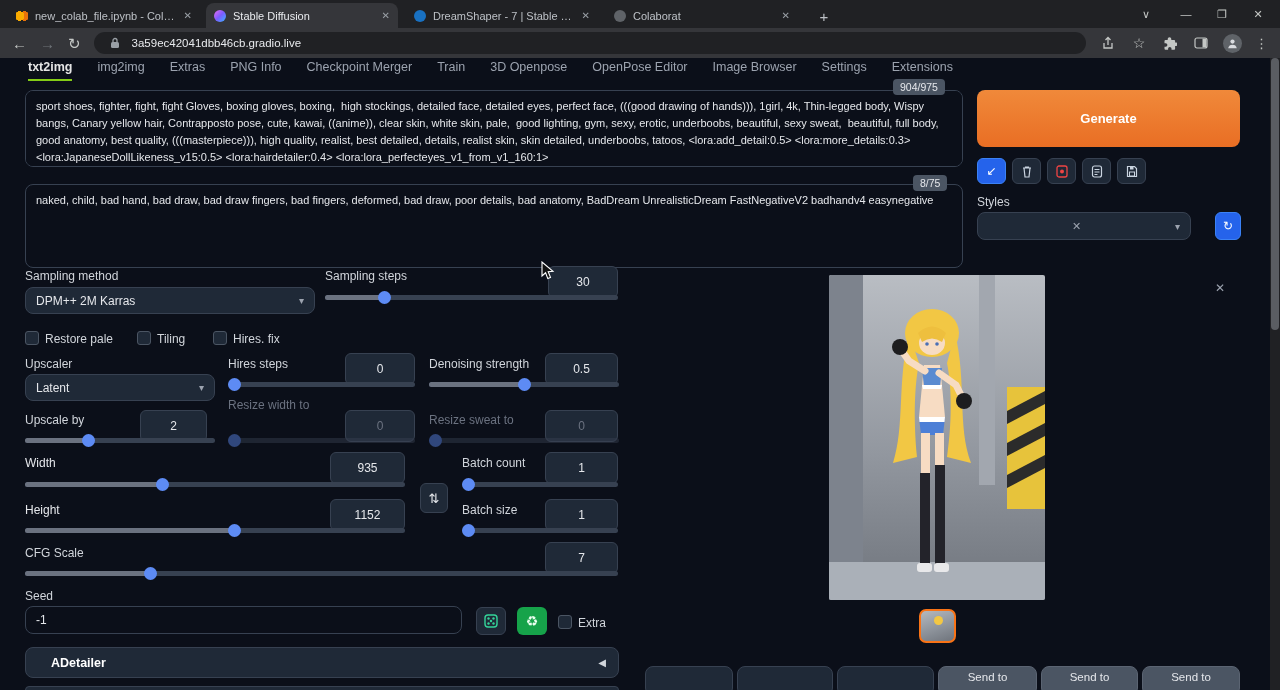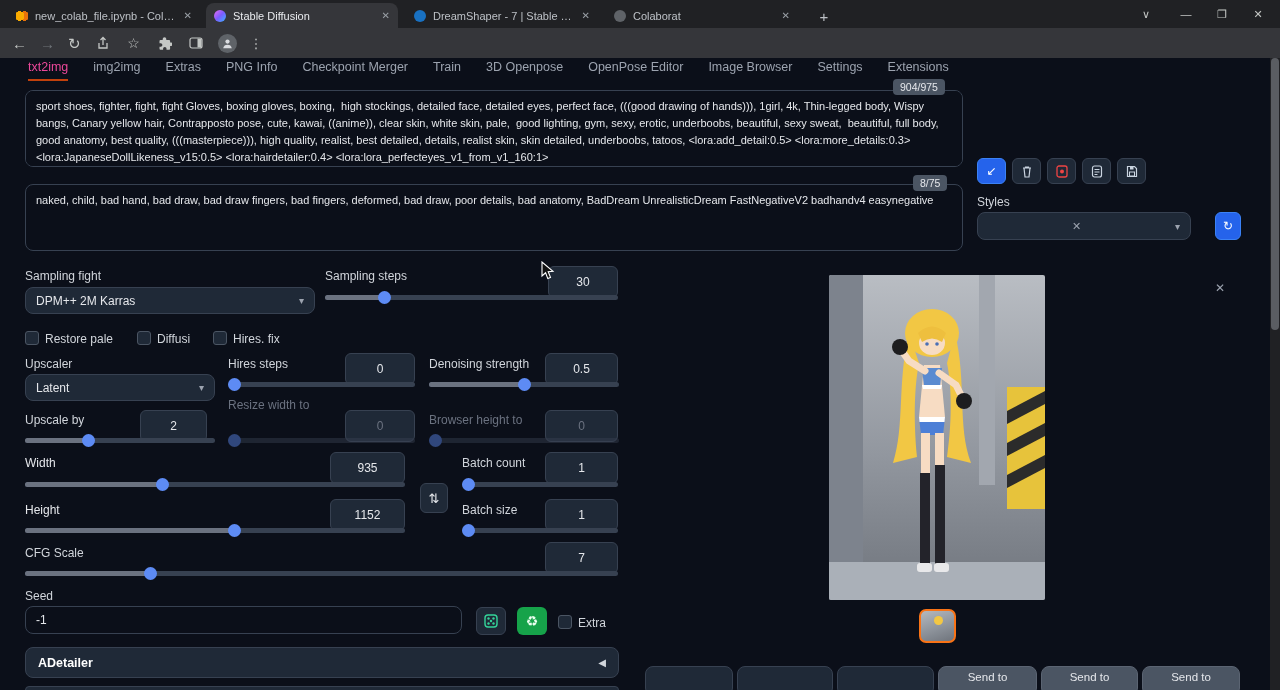--- a/index.html
+++ b/index.html
@@ -30,21 +30,21 @@
   .navic { color:#c4c7c5; font-size:15px; line-height:1; }
   .navic.dim { color:#70757a; }
   .addressbar { flex:1; height:22px; background:#202124; border-radius:11px; display:flex;
     align-items:center; gap:8px; padding:0 12px; color:#e8eaed; font-size:11.5px; }
   .tbicon { display:flex; align-items:center; justify-content:center; width:18px; height:18px; }
   .avatar { width:19px; height:19px; border-radius:50%; background:#5f6368; display:flex;
     align-items:center; justify-content:center; }
   .dots { color:#c4c7c5; font-size:13px; }
   .appnav { position:absolute; left:0; top:60px; display:flex; gap:25px; padding-left:28px; }
   .navtab { font-size:12.5px; color:#9ca3af; padding-bottom:5px; white-space:nowrap; }
-  .navtab.active { color:#ec4899; font-weight:normal; border-bottom:2px solid #c2410c; }
+  .navtab.active { color:#e5e5e5; font-weight:bold; border-bottom:2px solid #84cc16; }
 
   .ta { position:absolute; background:#0b0f19; border:1px solid #374151; border-radius:8px;
     color:#e5e7eb; font-size:11px; font-family:"Liberation Sans", sans-serif; padding:7px 10px;
     resize:none; line-height:1.55; outline:none; }
   .chip { position:absolute; background:#4b5563; color:#e5e7eb; font-size:10.5px;
     padding:2px 7px; border-radius:4px; z-index:3; }
 
   .generate { position:absolute; left:977px; top:90px; width:263px; height:57px;
     background:linear-gradient(180deg,#f0893a,#e96e24); border-radius:8px; color:#fff;
     font-weight:bold; font-size:13px; display:flex; align-items:center; justify-content:center; }
@@ -83,21 +83,21 @@
   .seedinput { position:absolute; left:25px; top:606px; width:437px; height:28px; background:#0b0f19;
     border:1px solid #374151; border-radius:8px; color:#e5e7eb; font-size:12px; display:flex;
     align-items:center; padding:0 10px; }
   .minibtn { position:absolute; top:607px; width:30px; height:28px; border-radius:6px;
     display:flex; align-items:center; justify-content:center; }
   .dicebtn { left:476px; background:#1f2937; border:1px solid #374151; }
   .reusebtn { left:517px; background:#16a34a; color:#eafff0; font-size:14px; }
 
   .accordion { position:absolute; left:25px; top:647px; width:594px; height:31px; background:#1f2937;
     border:1px solid #374151; border-radius:8px; display:flex; align-items:center; padding:0 12px; }
-  .accordion .acc-label { color:#ffffff; font-size:12.5px; font-weight:bold; }
+  .accordion .acc-label { color:#ffffff; font-size:12.5px; font-weight:bold;margin-left:13px; }
   .accordion .acc-arrow { margin-left:auto; color:#d1d5db; font-size:10px; }
   .nextblock { position:absolute; left:25px; top:686px; width:594px; height:6px; background:#1f2937;
     border:1px solid #374151; border-radius:4px 4px 0 0; }
 
   .imgclose { position:absolute; left:1212px; top:280px; width:16px; height:16px; color:#9ca3af;
     font-size:12px; display:flex; align-items:center; justify-content:center; }
   .genimg { position:absolute; left:829px; top:275px; width:216px; height:325px; border-radius:2px; overflow:hidden; }
   .thumb { position:absolute; left:919px; top:609px; width:37px; height:34px; border:2px solid #f97316;
     border-radius:7px; background:linear-gradient(160deg,#b5b9bf 0%, #8d939b 55%, #6f747c 100%);
     overflow:hidden; }
@@ -144,20 +144,29 @@
     <div class="winbtn" style="left:1128px">∨</div>
     <div class="winbtn" style="left:1168px">—</div>
     <div class="winbtn" style="left:1204px">❐</div>
     <div class="winbtn" style="left:1240px">✕</div>
   </div>
 
   <div class="toolbar">
     <span class="navic">←</span>
     <span class="navic dim">→</span>
     <span class="navic">↻</span>
+    <div class="addressbar">
+      <span class="tbicon">
+        <svg width="10" height="12" viewBox="0 0 10 12">
+            <rect x="1" y="5" width="8" height="6" rx="1.5" fill="#9aa0a6"></rect>
+            <path d="M3 5V3.5a2 2 0 0 1 4 0V5" stroke="#9aa0a6" fill="none" stroke-width="1.3"></path>
+          </svg>
+      </span>
+      <span>3a59ec42041dbb46cb.gradio.live</span>
+    </div>
     <span class="tbicon">
       <svg width="14" height="14" viewBox="0 0 14 14">
           <path d="M7 9V2M4.5 4L7 1.5 9.5 4" stroke="#c4c7c5" stroke-width="1.3" fill="none"></path>
           <path d="M3 7v5h8V7" stroke="#c4c7c5" stroke-width="1.3" fill="none"></path>
         </svg>
     </span>
     <span class="tbicon" style="color:#c4c7c5;font-size:14px">☆</span>
     <span class="tbicon">
       <svg width="14" height="14" viewBox="0 0 14 14">
           <path d="M6.5 1.2a1.8 1.8 0 0 0-1.8 1.8v.9H2.5a1 1 0 0 0-1 1v2.4h1.2a1.7 1.7 0 1 1 0 3.4H1.5v2.1a1 1 0 0 0 1 1h2.6v-1.2a1.7 1.7 0 1 1 3.4 0v1.2h2.6a1 1 0 0 0 1-1V10h1.1a1.7 1.7 0 1 0 0-3.4h-1.1V4.9a1 1 0 0 0-1-1H8.3V3a1.8 1.8 0 0 0-1.8-1.8z" fill="#c4c7c5"></path>
@@ -189,22 +198,23 @@
     <span class="navtab">OpenPose Editor</span>
     <span class="navtab">Image Browser</span>
     <span class="navtab">Settings</span>
     <span class="navtab">Extensions</span>
   </div>
 
   <span class="chip" style="left:893px;top:79px">904/975</span>
   <textarea class="ta" style="left: 25px; top: 90px; width: 938px; height: 77px;" spellcheck="false">sport shoes, fighter, fight, fight Gloves, boxing gloves, boxing,  high stockings, detailed face, detailed eyes, perfect face, (((good drawing of hands))), 1girl, 4k, Thin-legged body, Wispy bangs, Canary yellow hair, Contrapposto pose, cute, kawai, ((anime)), clear skin, white skin, pale,  good lighting, gym, sexy, erotic, underboobs, beautiful, sexy sweat,  beautiful, full body, good anatomy, best quality, (((masterpiece))), high quality, realist, best detailed, details, realist skin, skin detailed, underboobs, tatoos, &lt;lora:add_detail:0.5&gt; &lt;lora:more_details:0.3&gt; &lt;lora:JapaneseDollLikeness_v15:0.5&gt; &lt;lora:hairdetailer:0.4&gt; &lt;lora:lora_perfecteyes_v1_from_v1_160:1&gt;</textarea>
 
   <span class="chip" style="left:913px;top:175px">8/75</span>
-  <textarea class="ta" style="left: 25px; top: 184px; width: 938px; height: 67px;" spellcheck="false">naked, child, bad hand, bad draw, bad draw fingers, bad fingers, deformed, bad draw, poor details, bad anatomy, BadDream UnrealisticDream FastNegativeV2 badhandv4 easynegative</textarea>
-
+  <textarea class="ta" style="left: 25px; top: 184px; width: 938px; height: 84px;" spellcheck="false">naked, child, bad hand, bad draw, bad draw fingers, bad fingers, deformed, bad draw, poor details, bad anatomy, BadDream UnrealisticDream FastNegativeV2 badhandv4 easynegative</textarea>
+
+  <div class="generate">Generate</div>
 
   <div class="tool blue" style="left:977px">
     <span>↙</span>
   </div>
   <div class="tool" style="left:1012px">
     <svg width="12" height="13" viewBox="0 0 12 13">
         <path d="M2 3h8M4.5 3V2h3v1M3 3l1 9h4l1-9" stroke="#cbd5e1" fill="none" stroke-width="1.2"></path>
       </svg>
   </div>
   <div class="tool" style="left:1047px">
@@ -229,38 +239,38 @@
 
   <div class="lbl" style="left:977px;top:195px">Styles</div>
   <div class="dd" style="left:977px;top:212px;width:214px;height:28px">
     <span class="ddx">✕</span>
     <span class="caret">▾</span>
   </div>
   <div class="tool" style="left:1215px;top:212px;width:26px;height:28px;background:#2563eb;border-color:#3b82f6;color:#fff">
     <span>↻</span>
   </div>
 
-  <div class="lbl" style="left:25px;top:269px">Sampling fight</div>
+  <div class="lbl" style="left:25px;top:269px">Sampling method</div>
   <div class="dd" style="left:25px;top:287px;width:290px;height:27px">
     <span>DPM++ 2M Karras</span>
     <span class="caret">▾</span>
   </div>
 
   <div class="lbl" style="left:325px;top:269px">Sampling steps</div>
   <div class="num" style="left:548px;top:266px;width:70px">30</div>
   <div class="slider" style="left:325px;top:291px;width:293px">
     <div class="track"></div>
     <div class="fill" style="width:20%"></div>
     <div class="handle" style="left:calc(20% - 6px)"></div>
   </div>
 
   <span class="cb" style="left:25px;top:331px"></span>
   <div class="lbl" style="left:45px;top:332px">Restore pale</div>
   <span class="cb" style="left:137px;top:331px"></span>
-  <div class="lbl" style="left:157px;top:332px">Diffusi</div>
+  <div class="lbl" style="left:157px;top:332px">Tiling</div>
   <span class="cb" style="left:213px;top:331px"></span>
   <div class="lbl" style="left:233px;top:332px">Hires. fix</div>
 
   <div class="lbl" style="left:25px;top:357px">Upscaler</div>
   <div class="dd" style="left:25px;top:374px;width:190px;height:27px">
     <span>Latent</span>
     <span class="caret">▾</span>
   </div>
 
   <div class="lbl" style="left:228px;top:357px">Hires steps</div>
@@ -286,21 +296,21 @@
     <div class="handle" style="left:calc(33% - 6px)"></div>
   </div>
 
   <div class="lbl dim" style="left:228px;top:398px">Resize width to</div>
   <div class="num dim" style="left:345px;top:410px;width:70px">0</div>
   <div class="slider dim" style="left:228px;top:434px;width:187px">
     <div class="track"></div>
     <div class="handle" style="left:0"></div>
   </div>
 
-  <div class="lbl dim" style="left:429px;top:413px">Browser height to</div>
+  <div class="lbl dim" style="left:429px;top:413px">Resize sweat to</div>
   <div class="num dim" style="left:545px;top:410px;width:73px">0</div>
   <div class="slider dim" style="left:429px;top:434px;width:190px">
     <div class="track"></div>
     <div class="handle" style="left:0"></div>
   </div>
 
   <div class="lbl head" style="left:25px;top:456px">Width</div>
   <div class="num" style="left:330px;top:452px;width:75px">935</div>
   <div class="slider" style="left:25px;top:478px;width:380px">
     <div class="track"></div>

